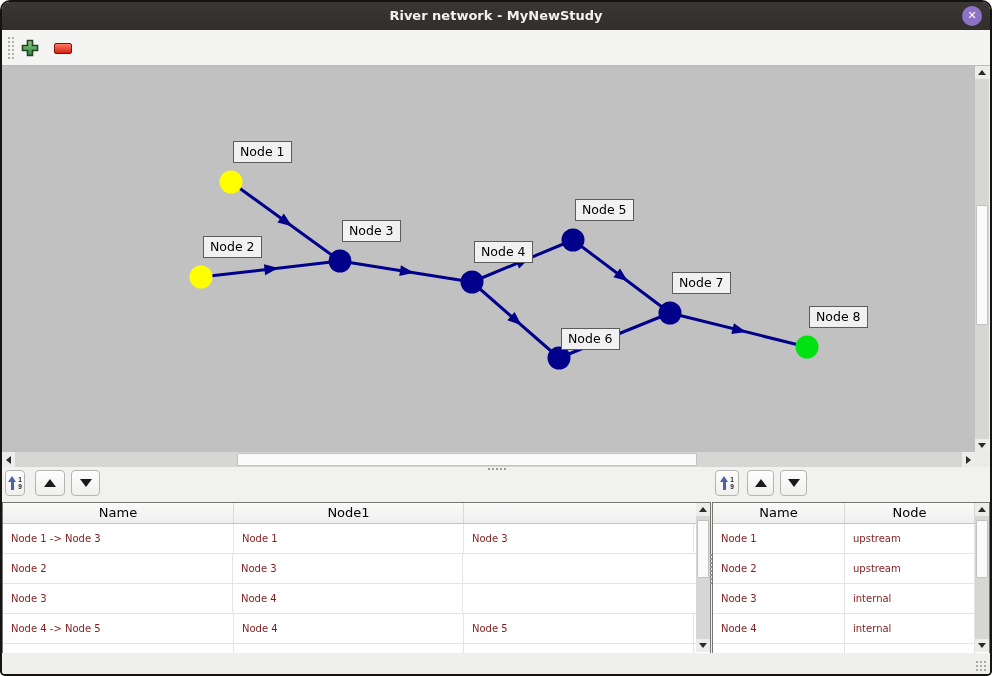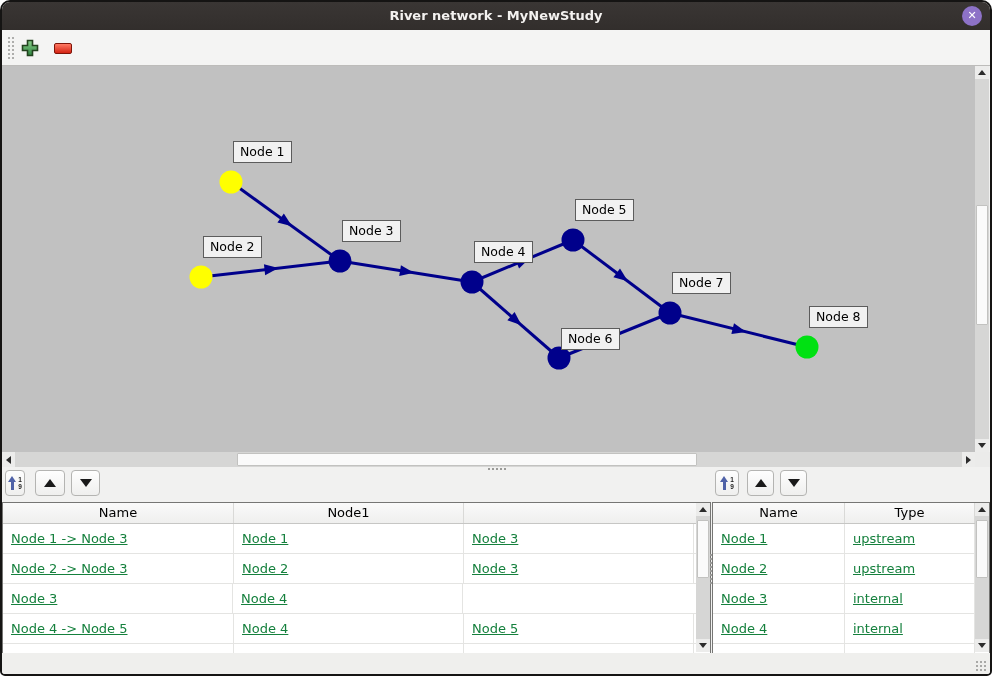--- a/index.html
+++ b/index.html
@@ -54,22 +54,22 @@
   .sort-arrow .sa-head{position:absolute;left:0;top:0;width:0;height:0;
       border-left:4.5px solid transparent;border-right:4.5px solid transparent;border-bottom:6px solid #4f62a8;}
   .sort-arrow .sa-stem{position:absolute;left:3px;top:5px;width:3px;height:9px;background:#4f62a8;}
   .sort-digits{display:flex;flex-direction:column;font-size:6.5px;line-height:7px;color:#222;font-weight:bold;}
   
   .table{position:absolute;top:500px;height:151px;box-sizing:border-box;border:1px solid #767674;background:#ffffff;}
   .thead{display:flex;height:20px;background:linear-gradient(#fafafa,#efefee);border-bottom:1px solid #c6c6c4;}
   .th{box-sizing:border-box;border-right:1px solid #d9d9d7;text-align:center;font-size:13px;line-height:20px;color:#000;}
   .tr{display:flex;height:30px;box-sizing:border-box;border-bottom:1px solid #e4e4e2;background:#ffffff;}
   .tr.partial{height:9px;border-bottom:none;}
-  .td{box-sizing:border-box;border-right:1px solid #e4e4e2;font-size:13px;line-height:29px;color:#15803d;
-      padding-left:8px;overflow:hidden;white-space:nowrap;text-decoration:underline;}
+  .td{box-sizing:border-box;border-right:1px solid #e4e4e2;font-size:10px;line-height:29px;color:#7f1d1d;
+      padding-left:8px;overflow:hidden;white-space:nowrap;}
   .table .sb{right:0;top:0;bottom:0;width:14px;}
   .table .sb .btn{left:0;width:14px;height:13px;}
   
   .bottom-strip{position:absolute;left:0;top:651px;width:988px;height:21px;background:#efefed;}
   .resize-grip{position:absolute;right:3px;bottom:2px;width:12px;height:12px;
       background-image:radial-gradient(circle,#a9a9a7 0.9px,rgba(0,0,0,0) 1.1px);background-size:4px 4px;}
 </style>
 </head>
 <body>
 
@@ -198,21 +198,20 @@
       <div class="thead">
         <div class="th" style="width: 231px;">Name</div>
         <div class="th" style="width: 230px;">Node1</div>
       </div>
       <div class="tr">
         <div class="td" style="width: 231px;">Node 1 -&gt; Node 3</div>
         <div class="td" style="width: 230px;">Node 1</div>
         <div class="td" style="width: 230px;">Node 3</div>
       </div>
       <div class="tr">
-        <div class="td" style="width: 231px;">Node 2 -&gt; Node 3</div>
         <div class="td" style="width: 230px;">Node 2</div>
         <div class="td" style="width: 230px;">Node 3</div>
       </div>
       <div class="tr">
         <div class="td" style="width: 230px;">Node 3</div>
         <div class="td" style="width: 230px;">Node 4</div>
       </div>
       <div class="tr">
         <div class="td" style="width: 231px;">Node 4 -&gt; Node 5</div>
         <div class="td" style="width: 230px;">Node 4</div>
@@ -232,21 +231,21 @@
           <span class="tri tri-down"></span>
         </div>
     </div>
   </div>
 
   <div class="table-splitter-v"></div>
 
   <div class="table" id="nodes-table" style="left:710px;width:278px;">
       <div class="thead">
         <div class="th" style="width: 132px;">Name</div>
-        <div class="th" style="width: 130px;">Type</div>
+        <div class="th" style="width: 130px;">Node</div>
       </div>
       <div class="tr">
         <div class="td" style="width: 132px;">Node 1</div>
         <div class="td" style="width: 130px;">upstream</div>
       </div>
       <div class="tr">
         <div class="td" style="width: 132px;">Node 2</div>
         <div class="td" style="width: 130px;">upstream</div>
       </div>
       <div class="tr">

